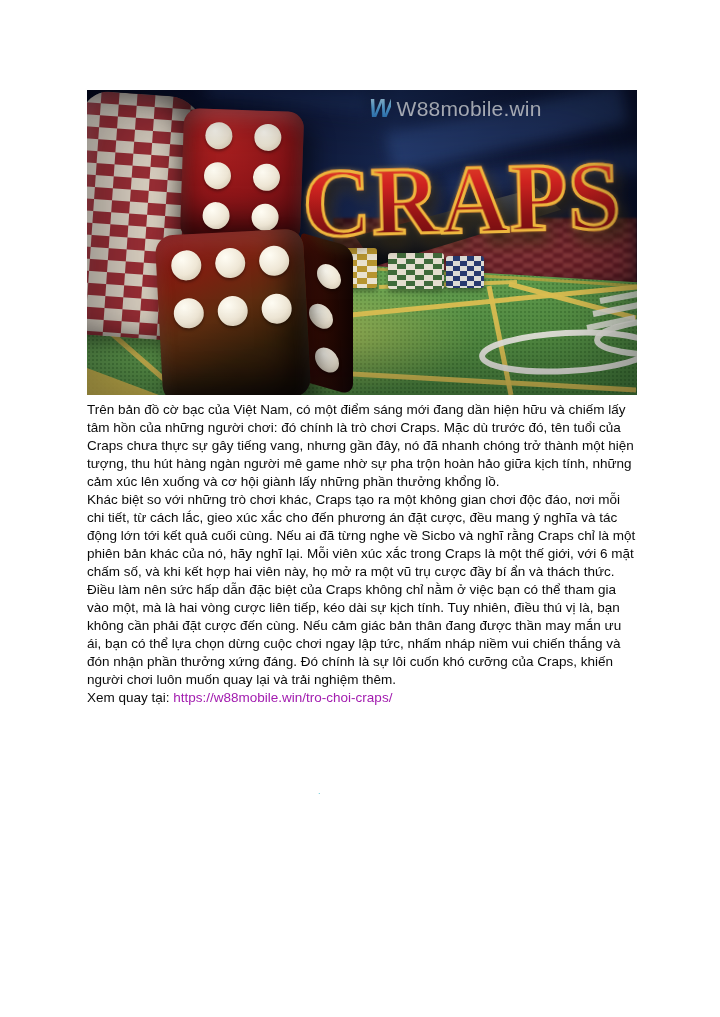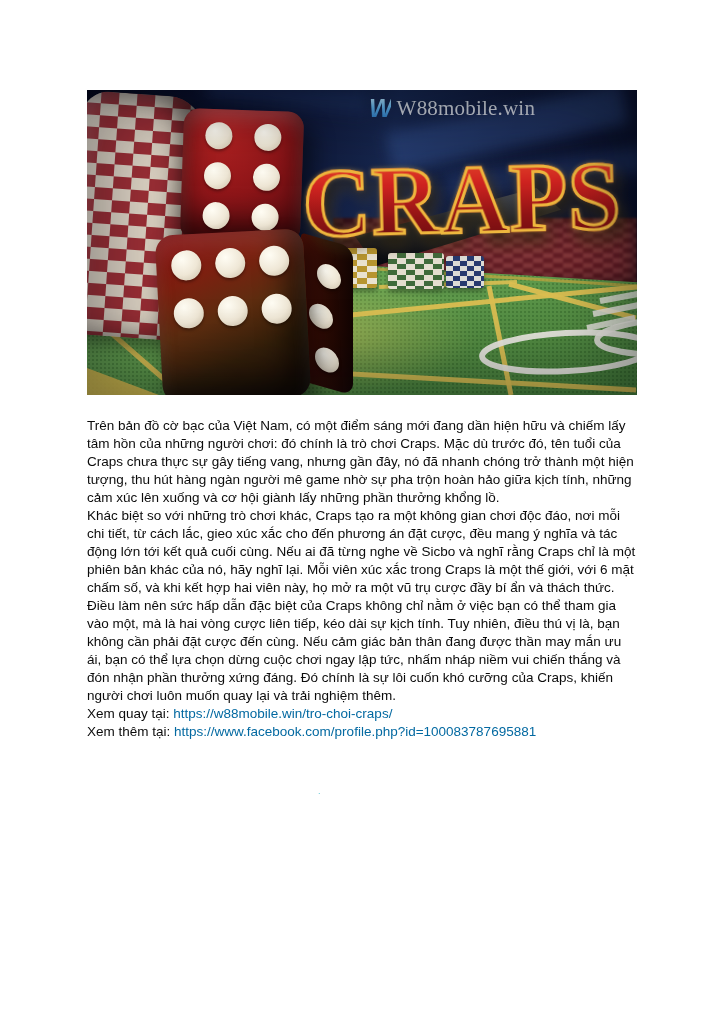--- a/index.html
+++ b/index.html
@@ -106,29 +106,29 @@
     filter:drop-shadow(5px 9px 7px rgba(0,0,0,.6)) drop-shadow(0 0 2px rgba(255,200,80,.45));
   }
 
   
   .logo{position:absolute;left:282px;top:6px;z-index:10;display:flex;align-items:center;gap:6px;}
   .logo-w{
     font-size:25px;font-weight:bold;font-style:italic;letter-spacing:-2px;line-height:1;
     background:linear-gradient(180deg,#bfe6fb 0%,#5fb1e8 45%,#1f6cb6 100%);
     -webkit-background-clip:text;background-clip:text;color:transparent;
   }
-  .logo-text{color:#c7ccd5;font-size:21px;letter-spacing:.2px;font-family:Liberation Serif, serif;}
+  .logo-text{color:#c7ccd5;font-size:21px;letter-spacing:.2px;}
 
   .vignette{position:absolute;inset:0;z-index:11;pointer-events:none;
     box-shadow:inset 0 0 70px 18px rgba(2,4,14,.38);}
 
   
-  .article{margin-top:22px;font-size:13.5px;line-height:18px;color:#0b0b0b;}
+  .article{margin-top:6px;font-size:13.5px;line-height:18px;color:#0b0b0b;}
   .article p{margin:0;}
-  .link-line a{color:#0369a1;text-decoration:none;cursor:pointer;}
+  .link-line a{color:#a21caf;text-decoration:none;cursor:pointer;}
   .hashtags{white-space:pre-wrap;}
   .stray-dot{position:absolute;left:318px;top:789px;color:#59c4d4;font-size:9px;line-height:4px;}
 </style>
 </head>
 <body>
 
 <div class="content">
 
   <div class="hero">
     <div class="streak s1"></div>
@@ -195,18 +195,17 @@
     <div class="vignette"></div>
   </div>
 
   <div class="article">
     <p>Trên bản đồ cờ bạc của Việt Nam, có một điểm sáng mới đang dần hiện hữu và chiếm lấy tâm hồn của những người chơi: đó chính là trò chơi Craps. Mặc dù trước đó, tên tuổi của Craps chưa thực sự gây tiếng vang, nhưng gần đây, nó đã nhanh chóng trở thành một hiện tượng, thu hút hàng ngàn người mê game nhờ sự pha trộn hoàn hảo giữa kịch tính, những cảm xúc lên xuống và cơ hội giành lấy những phần thưởng khổng lồ.</p>
     <p>Khác biệt so với những trò chơi khác, Craps tạo ra một không gian chơi độc đáo, nơi mỗi chi tiết, từ cách lắc, gieo xúc xắc cho đến phương án đặt cược, đều mang ý nghĩa và tác động lớn tới kết quả cuối cùng. Nếu ai đã từng nghe về Sicbo và nghĩ rằng Craps chỉ là một phiên bản khác của nó, hãy nghĩ lại. Mỗi viên xúc xắc trong Craps là một thế giới, với 6 mặt chấm số, và khi kết hợp hai viên này, họ mở ra một vũ trụ cược đầy bí ẩn và thách thức.</p>
     <p>Điều làm nên sức hấp dẫn đặc biệt của Craps không chỉ nằm ở việc bạn có thể tham gia vào một, mà là hai vòng cược liên tiếp, kéo dài sự kịch tính. Tuy nhiên, điều thú vị là, bạn không cần phải đặt cược đến cùng. Nếu cảm giác bản thân đang được thần may mắn ưu ái, bạn có thể lựa chọn dừng cuộc chơi ngay lập tức, nhấm nháp niềm vui chiến thắng và đón nhận phần thưởng xứng đáng. Đó chính là sự lôi cuốn khó cưỡng của Craps, khiến người chơi luôn muốn quay lại và trải nghiệm thêm.</p>
 
     <p class="link-line"><span>Xem quay tại: </span><a>https://w88mobile.win/tro-choi-craps/</a></p>
 
-    <p class="link-line"><span>Xem thêm tại: </span><a>https://www.facebook.com/profile.php?id=100083787695881</a></p>
 
   </div>
 </div>
 
 <span class="stray-dot">.</span>
 
 </body></html>

